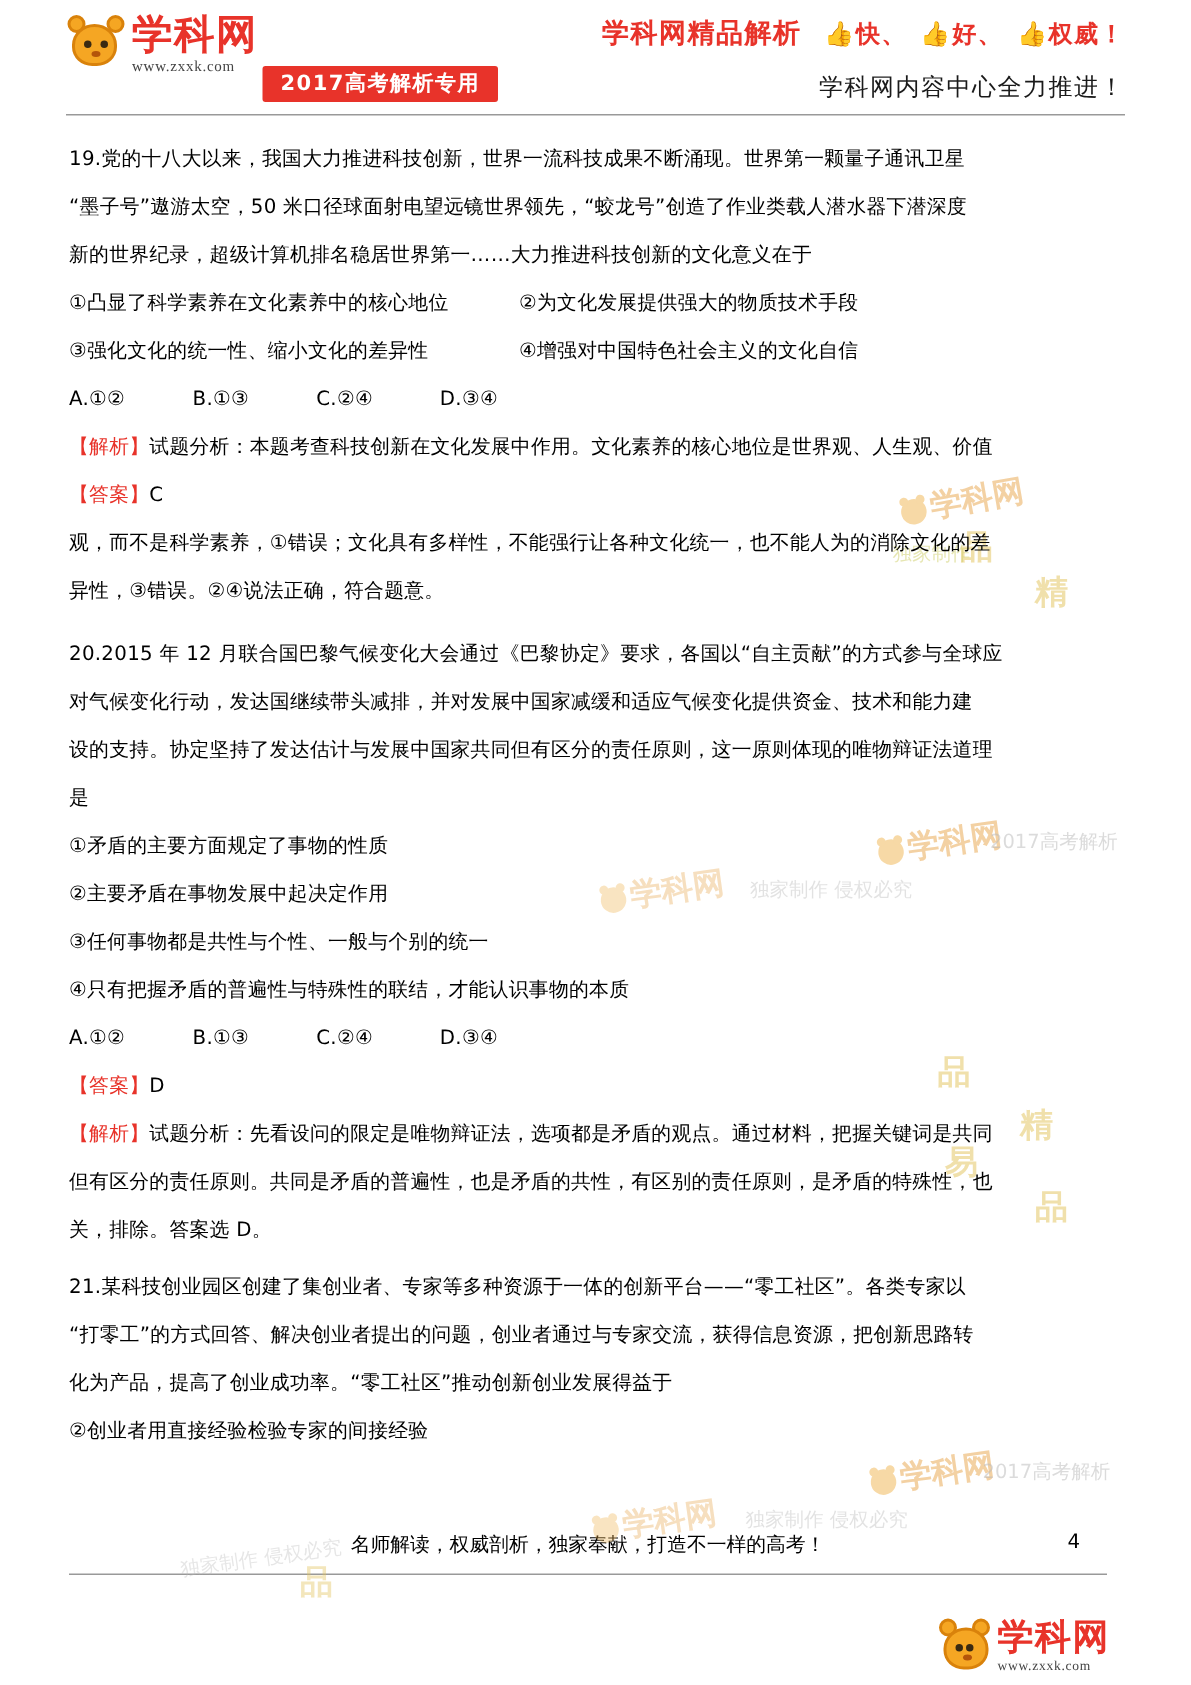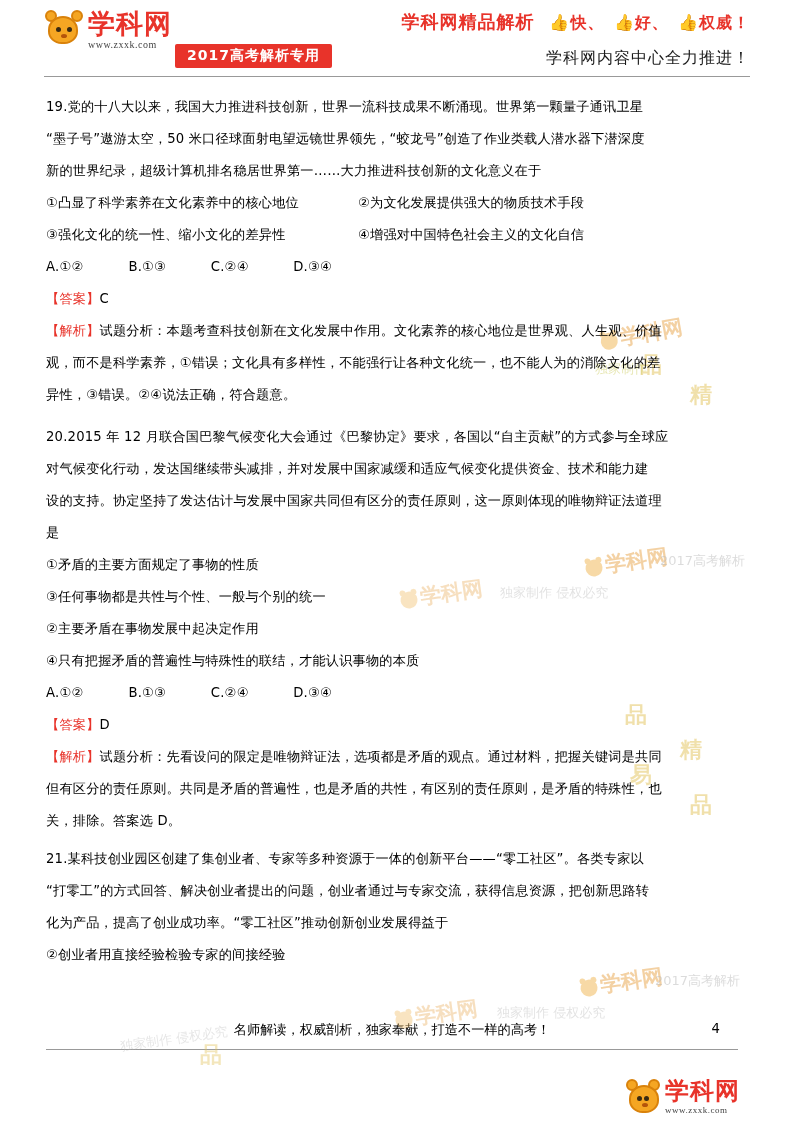--- a/index.html
+++ b/index.html
@@ -161,21 +161,20 @@
     color: #e8332a;
   }
   .label-red {
     color: #e8332a;
   }
   .gap-sm { height: 6px; }
   .gap-md { height: 10px; }
 
   .opt-row {
     display: flex;
-    gap: 12px;
   }
   .opt-row .c1 { width: 300px; }
 
   .abcd-row span { display: inline-block; }
   .abcd-row .s1 { width: 78px; }
   .abcd-row .s2 { width: 78px; }
   .abcd-row .s3 { width: 78px; }
 
   
   .wm {
@@ -346,40 +345,40 @@
     <span>④增强对中国特色社会主义的文化自信</span>
   </p>
 
   <p class="line abcd-row">
     <span class="s1">A.①②</span>
     <span class="s2">B.①③</span>
     <span class="s3">C.②④</span>
     <span>D.③④</span>
   </p>
 
+  <p class="line exp-line">
+    <span class="label-red">【解析】</span><span>试题分析：本题考查科技创新在文化发展中作用。文化素养的核心地位是世界观、人生观、价值</span>
+  </p>
+
   <p class="line ans-line">
     <span class="label-red">【答案】</span><span>C</span>
-  </p>
-
-  <p class="line exp-line">
-    <span class="label-red">【解析】</span><span>试题分析：本题考查科技创新在文化发展中作用。文化素养的核心地位是世界观、人生观、价值</span>
   </p>
   <p class="line exp-line">观，而不是科学素养，①错误；文化具有多样性，不能强行让各种文化统一，也不能人为的消除文化的差</p>
   <p class="line exp-line">异性，③错误。②④说法正确，符合题意。</p>
 
   <div class="gap-md"></div>
 
   <p class="line">20.2015 年 12 月联合国巴黎气候变化大会通过《巴黎协定》要求，各国以“自主贡献”的方式参与全球应</p>
   <p class="line">对气候变化行动，发达国继续带头减排，并对发展中国家减缓和适应气候变化提供资金、技术和能力建</p>
   <p class="line">设的支持。协定坚持了发达估计与发展中国家共同但有区分的责任原则，这一原则体现的唯物辩证法道理</p>
   <p class="line">是</p>
 
   <p class="line">①矛盾的主要方面规定了事物的性质</p>
+  <p class="line">②主要矛盾在事物发展中起决定作用</p>
   <p class="line">③任何事物都是共性与个性、一般与个别的统一</p>
-  <p class="line">②主要矛盾在事物发展中起决定作用</p>
   <p class="line">④只有把握矛盾的普遍性与特殊性的联结，才能认识事物的本质</p>
 
   <p class="line abcd-row">
     <span class="s1">A.①②</span>
     <span class="s2">B.①③</span>
     <span class="s3">C.②④</span>
     <span>D.③④</span>
   </p>
 
   <p class="line ans-line">

